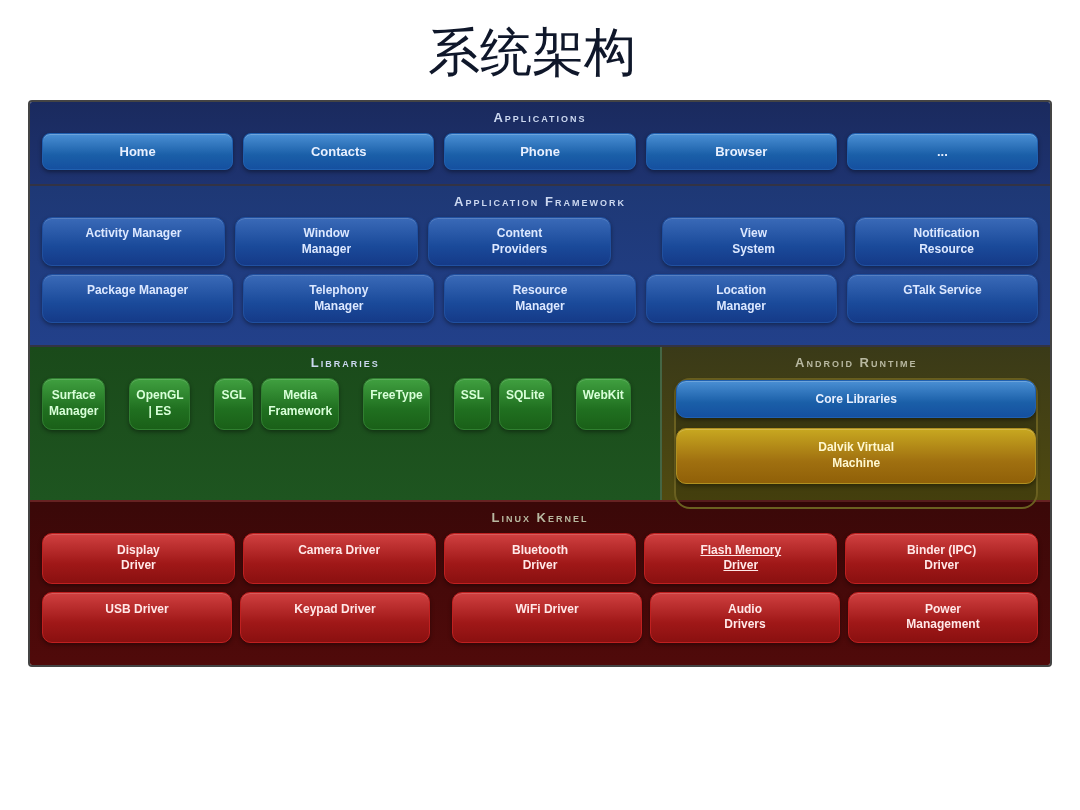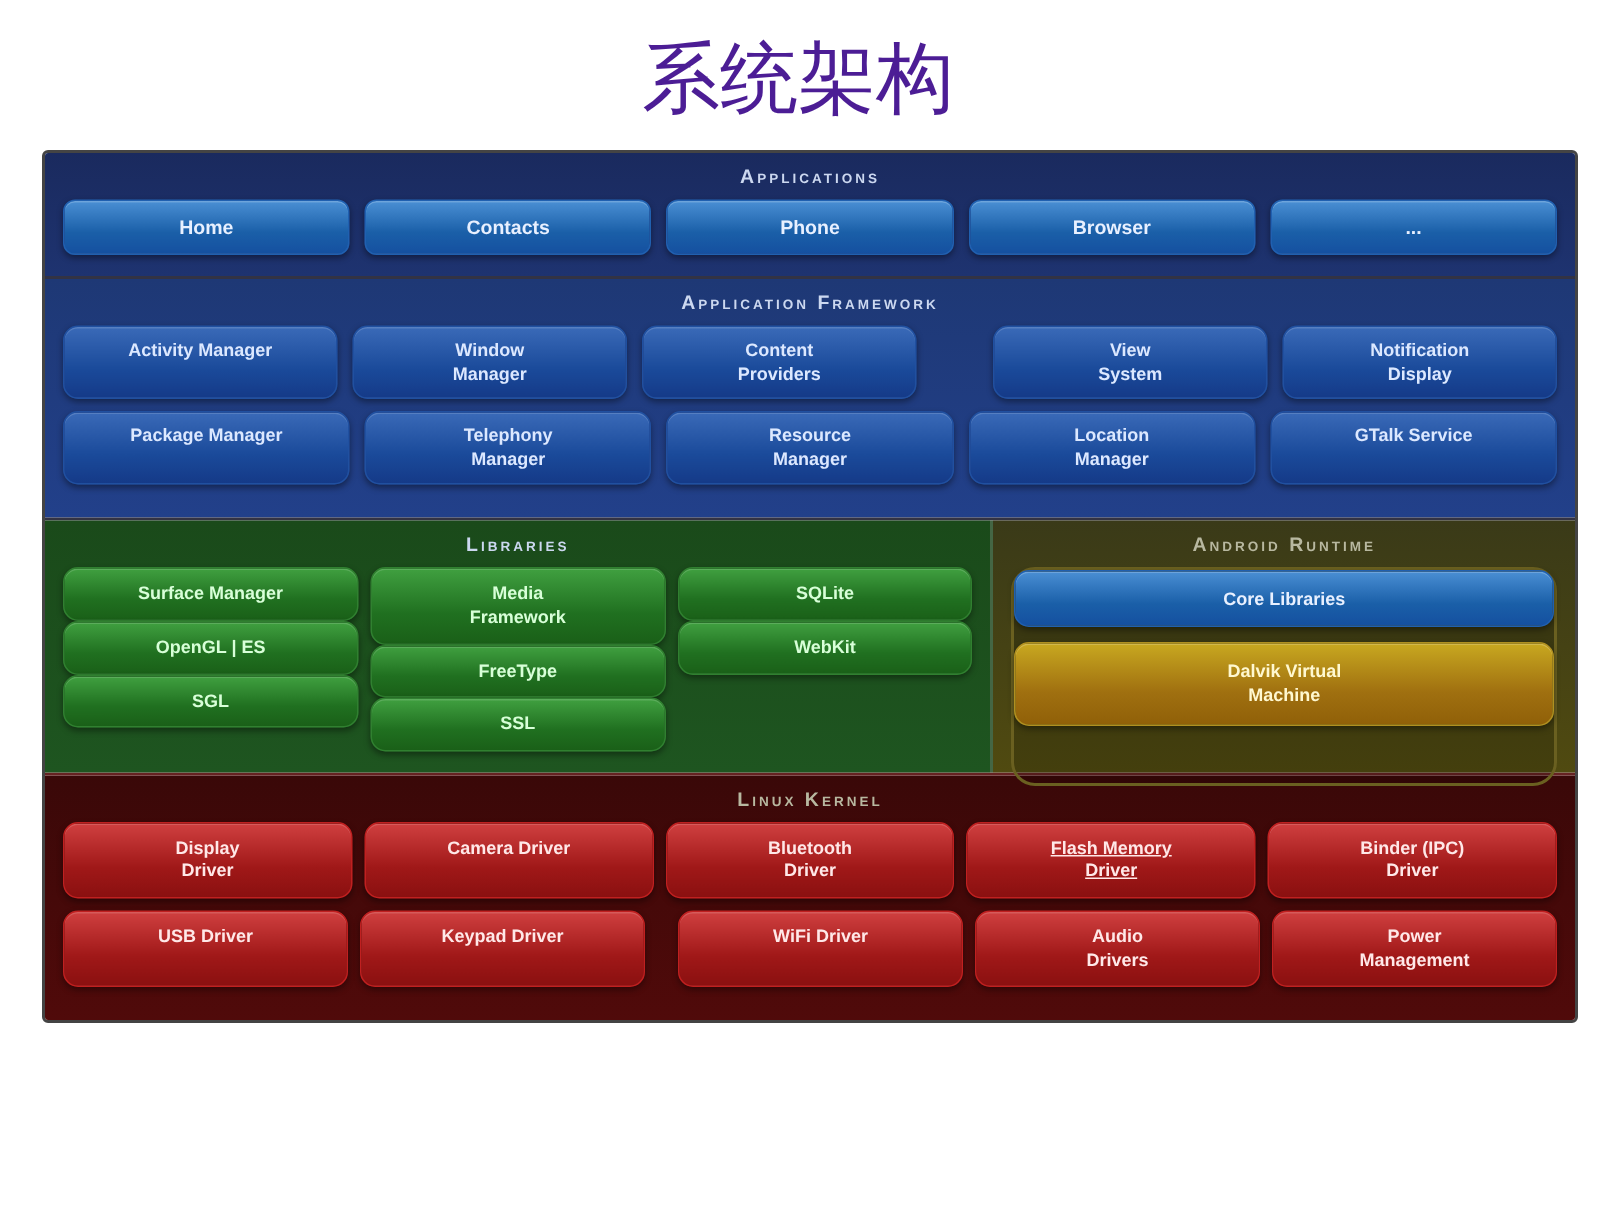--- a/index.html
+++ b/index.html
@@ -9,21 +9,21 @@
       background: #ffffff;
       font-family: Arial, sans-serif;
       overflow: hidden;
     }
 
     .page-title {
       text-align: center;
       font-size: 52px;
       font-weight: normal;
       padding: 18px 16px 12px 0;
-      color: #4c1d95;
+      color: #0f172a;
       font-family: 'SimSun', 'STSong', serif;
     }
 
     .main-container {
       margin: 0 28px;
       border: 2px solid #444;
       border-radius: 4px;
       overflow: hidden;
     }
 
@@ -37,21 +37,21 @@
       color: #ccd8f0;
       font-size: 13px;
       font-variant: small-caps;
       letter-spacing: 2px;
       margin-bottom: 8px;
       font-weight: bold;
     }
     .apps-row {
       display: flex;
       gap: 10px;
-      justify-content: flex-end;
+      justify-content: space-between;
     }
 
     
     .btn-blue {
       background: linear-gradient(180deg, #4a8fd4 0%, #1a5fa8 60%, #1550a0 100%);
       color: #e8f0ff;
       border: 1px solid #2060b0;
       border-radius: 8px;
       padding: 10px 0;
       flex: 1;
@@ -106,22 +106,22 @@
       background: linear-gradient(180deg, #3a3a18 0%, #504a10 100%);
       padding: 8px 12px 14px 12px;
       flex: 1;
     }
     .libraries-grid {
       display: flex;
       gap: 8px;
     }
     .lib-col {
       display: flex;
-      flex-direction: column;
-      gap: 0;
+      flex-direction: row;
+      gap: 24px;
       flex: 1;
     }
 
     
     .btn-green {
       background: linear-gradient(180deg, #40a040 0%, #207020 60%, #1a6018 100%);
       color: #d8ffd8;
       border: 1px solid #308030;
       border-radius: 10px;
       padding: 9px 6px;
@@ -224,21 +224,21 @@
     <div class="section-label">Application Framework</div>
     <div class="framework-grid">
     <div class="btn-framework" style="white-space: pre-line;">Activity Manager</div>
         <div class="btn-framework" style="white-space: pre-line;">Window
 Manager</div>
         <div class="btn-framework" style="white-space: pre-line;">Content
 Providers</div>
         <div class="btn-framework" style="white-space: pre-line; margin-left: 41px;">View
 System</div>
         <div class="btn-framework" style="white-space: pre-line;">Notification
-Display</div>
+Resource</div>
       </div>
     <div class="framework-grid">
     <div class="btn-framework" style="white-space: pre-line;">Package Manager</div>
         <div class="btn-framework" style="white-space: pre-line;">Telephony
 Manager</div>
         <div class="btn-framework" style="white-space: pre-line;">Resource
 Manager</div>
         <div class="btn-framework" style="white-space: pre-line;">Location
 Manager</div>
         <div class="btn-framework" style="white-space: pre-line;">GTalk Service</div>

